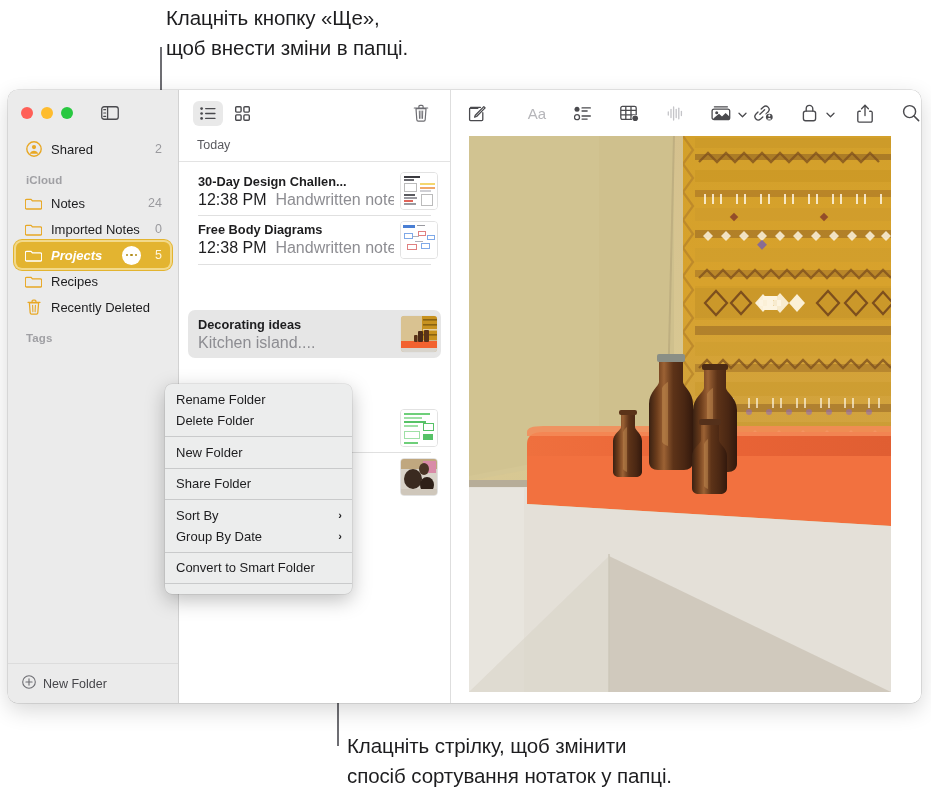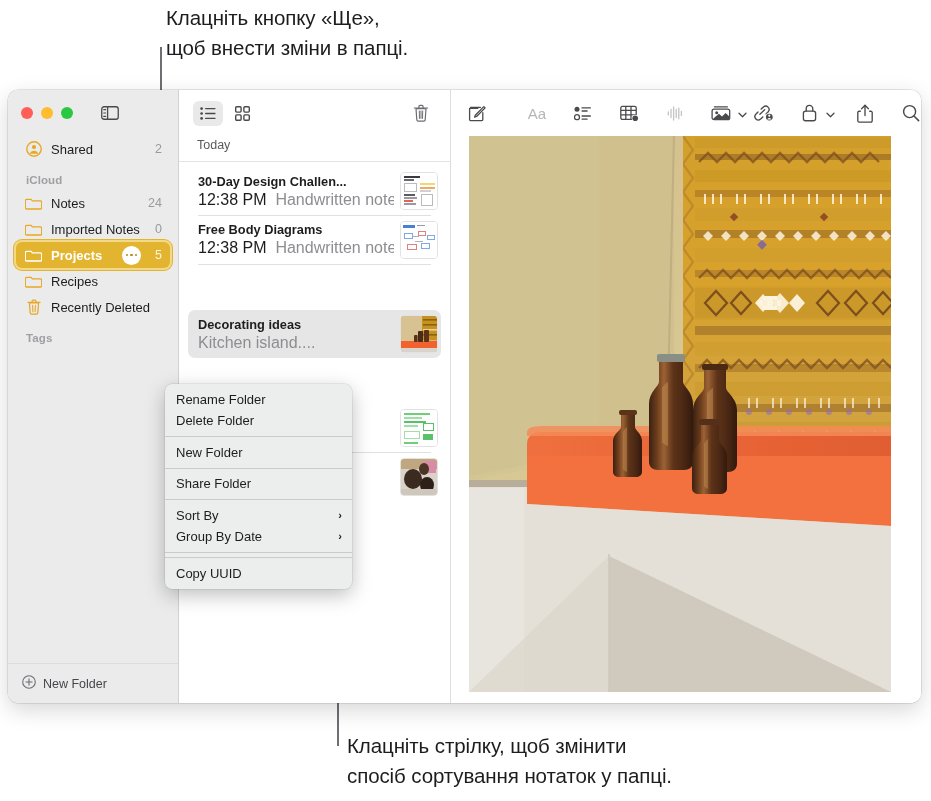--- a/index.html
+++ b/index.html
@@ -86,21 +86,21 @@
     white-space: nowrap; overflow: hidden;
   }
   .side-row .s-count {
     font-size: 12.5px; color: #9a9a9e; flex: 0 0 auto;
     text-align: right; min-width: 12px;
   }
   .side-row.selected {
     background: #e3b430;
     box-shadow: 0 0 0 2px #f2d98a, 0 0 0 3px #e3b430;
   }
-  .side-row.selected .s-label { color: #ffffff; font-weight: 600; }
+  .side-row.selected .s-label { color: #ffffff; font-weight: 600; font-style: italic; }
   .side-row.selected .s-count { color: #fff6dc; }
   .more-pill {
     width: 19px; height: 19px; border-radius: 50%;
     background: #ffffff;
     display: flex; align-items: center; justify-content: center;
     gap: 2px; margin-right: 9px; flex: 0 0 auto;
   }
   .more-pill i { width: 2.5px; height: 2.5px; border-radius: 50%; background: #b18b18; display:block;}
 
   .side-header {
@@ -853,22 +853,22 @@
         <span class="mi-label">Sort By</span>
         <span class="mi-arrow">›</span>
       </div>
       <div class="menu-item">
         <span class="mi-label">Group By Date</span>
         <span class="mi-arrow">›</span>
       </div>
 
       <div class="menu-sep"></div>
 
+      <div class="menu-item">
+        <span class="mi-label">Convert to Smart Folder</span>
+      </div>
 
       <div class="menu-sep"></div>
 
-      <div class="menu-item">
-        <span class="mi-label">Copy UUID</span>
-      </div>
     </div>
 
   </div>
 </div>
 
 </body></html>

